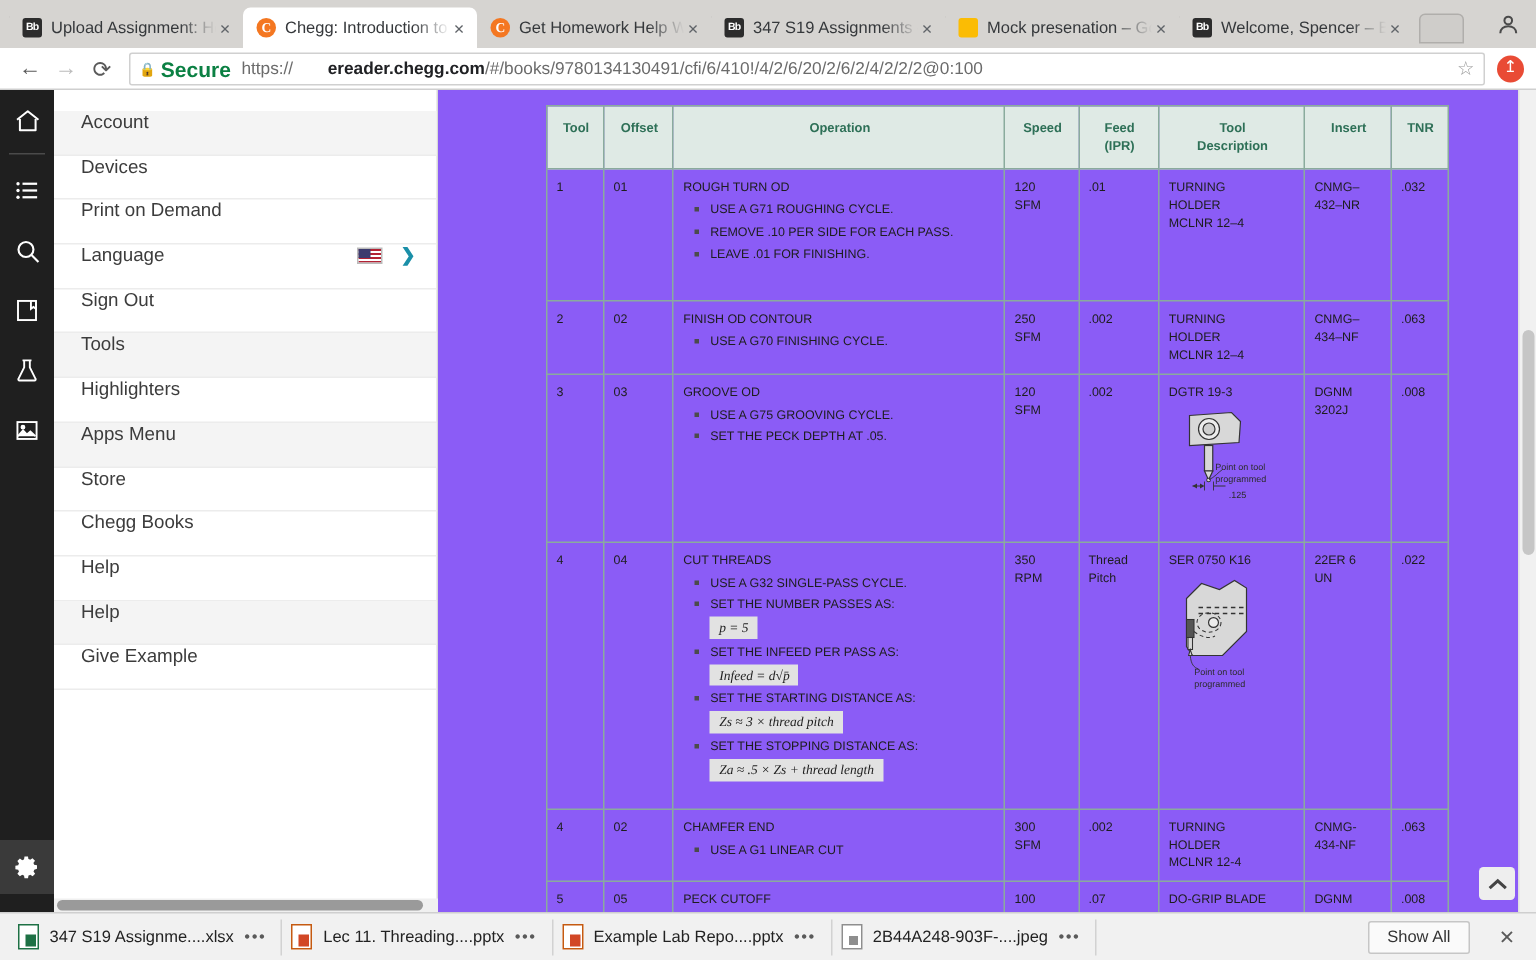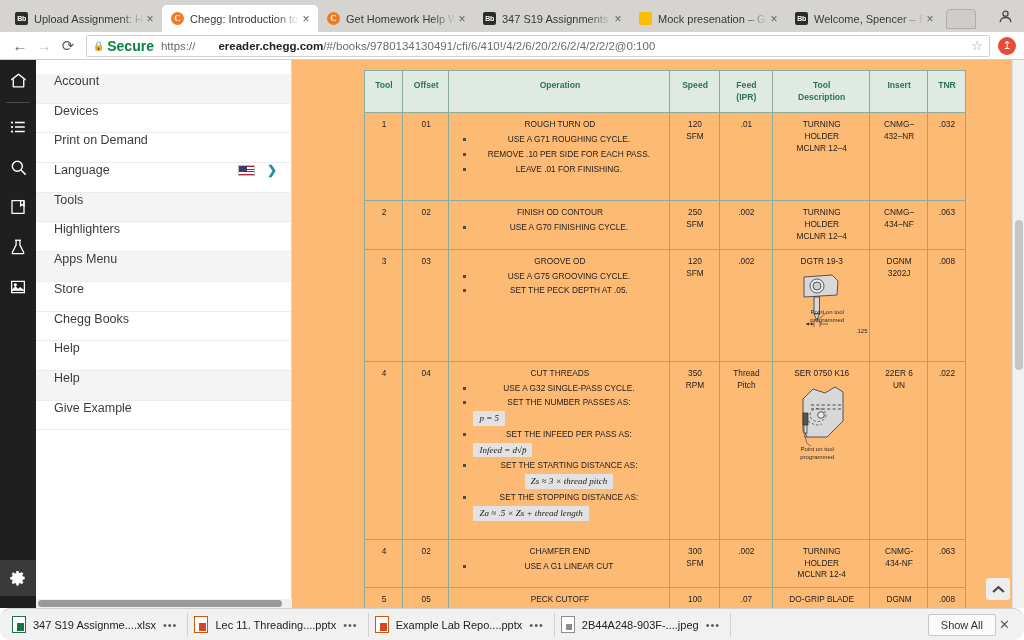--- a/index.html
+++ b/index.html
@@ -126,21 +126,21 @@
         #ffffff 42.9% 57.2%, #b22234 57.2% 71.5%, #ffffff 71.5% 85.8%,
         #b22234 85.8% 100%);
     position: relative; border: 1px solid #bbb;
   }
   .flag::before {
     content: ""; position: absolute; left: 0; top: 0; width: 8px; height: 6px; background: #3c3b6e;
   }
   .chev-right { color: #1a8fa8; font-size: 12px; font-weight: bold; }
 
   
-  .reader { flex: 1 1 auto; position: relative; background: #fdba74; overflow: hidden; text-align: center; }
+  .reader { flex: 1 1 auto; position: relative; background: #8b5cf6; overflow: hidden; }
   .page-inner { padding: 10px 58px 0 72px; }
 
   table.optable {
     border-collapse: collapse; width: 100%; table-layout: fixed;
     font-size: 8.3px; color: #1d1d1d; line-height: 1.42;
   }
   table.optable th, table.optable td {
     border: 1px solid #8aab9d; vertical-align: top;
     padding: 6px 5px 6px 6px;
   }
@@ -195,39 +195,39 @@
   }
   
   .hscroll {
     position: absolute; left: 36px; bottom: 0; width: 256px; height: 9px; background: #f0f0f0;
   }
   .hscroll .thumb { position: absolute; left: 2px; top: 1px; height: 7px; width: 244px; background: #9a9a9a; border-radius: 4px; }
 
   
   .downloadbar {
     height: 32px; flex: 0 0 32px; background: #f1f1f1; border-top: 1px solid #cfcfcf;
-    display: flex; align-items: center; padding: 0 6px; position: relative; border-radius: 11px;
+    display: flex; align-items: center; padding: 0 6px; position: relative;
   }
   .dl-item {
     display: flex; align-items: center; height: 24px; padding: 0 10px 0 6px;
     border-right: 1px solid #d2d2d2; font-size: 11px; color: #222; gap: 7px;
   }
   .dl-ico {
     width: 14px; height: 17px; background: #ffffff; border: 1px solid #b9b9b9;
     position: relative; flex: 0 0 14px;
   }
   .dl-ico.xlsx { border-color: #1e7145; }
   .dl-ico.xlsx::after { content: ""; position: absolute; right: 1px; bottom: 1px; width: 7px; height: 8px; background: #1e7145; }
   .dl-ico.pptx { border-color: #c55a11; }
   .dl-ico.pptx::after { content: ""; position: absolute; right: 1px; bottom: 1px; width: 7px; height: 8px; background: #d24726; }
   .dl-ico.jpeg { border-color: #8e8e8e; }
   .dl-ico.jpeg::after { content: ""; position: absolute; right: 2px; bottom: 2px; width: 6px; height: 6px; background: #8e8e8e; }
   .dl-menu { color: #5a5a5a; font-size: 11px; letter-spacing: 1px; }
   .showall {
-    position: absolute; right: 28px; height: 22px; padding: 0 12px;
+    position: absolute; right: 44px; height: 22px; padding: 0 12px;
     border: 1px solid #c6c6c6; background: #fafafa; border-radius: 2px;
     font-size: 11px; color: #333; display: flex; align-items: center;
   }
   .dl-close { position: absolute; right: 14px; font-size: 13px; color: #5a5a5a; }
 </style>
 </head>
 <body>
 
 <div class="browser">
 
@@ -352,20 +352,23 @@
       </div>
       <div class="menu-item">
         <span>Print on Demand</span>
       </div>
       <div class="menu-item">
         <span>Language</span>
         <span class="right">
           <span class="flag"></span>
           <span class="chev-right">❯</span>
         </span>
+      </div>
+      <div class="menu-item">
+        <span>Sign Out</span>
       </div>
       <div class="menu-item hl">
         <span>Tools</span>
       </div>
       <div class="menu-item">
         <span>Highlighters</span>
       </div>
       <div class="menu-item hl">
         <span>Apps Menu</span>
       </div>

